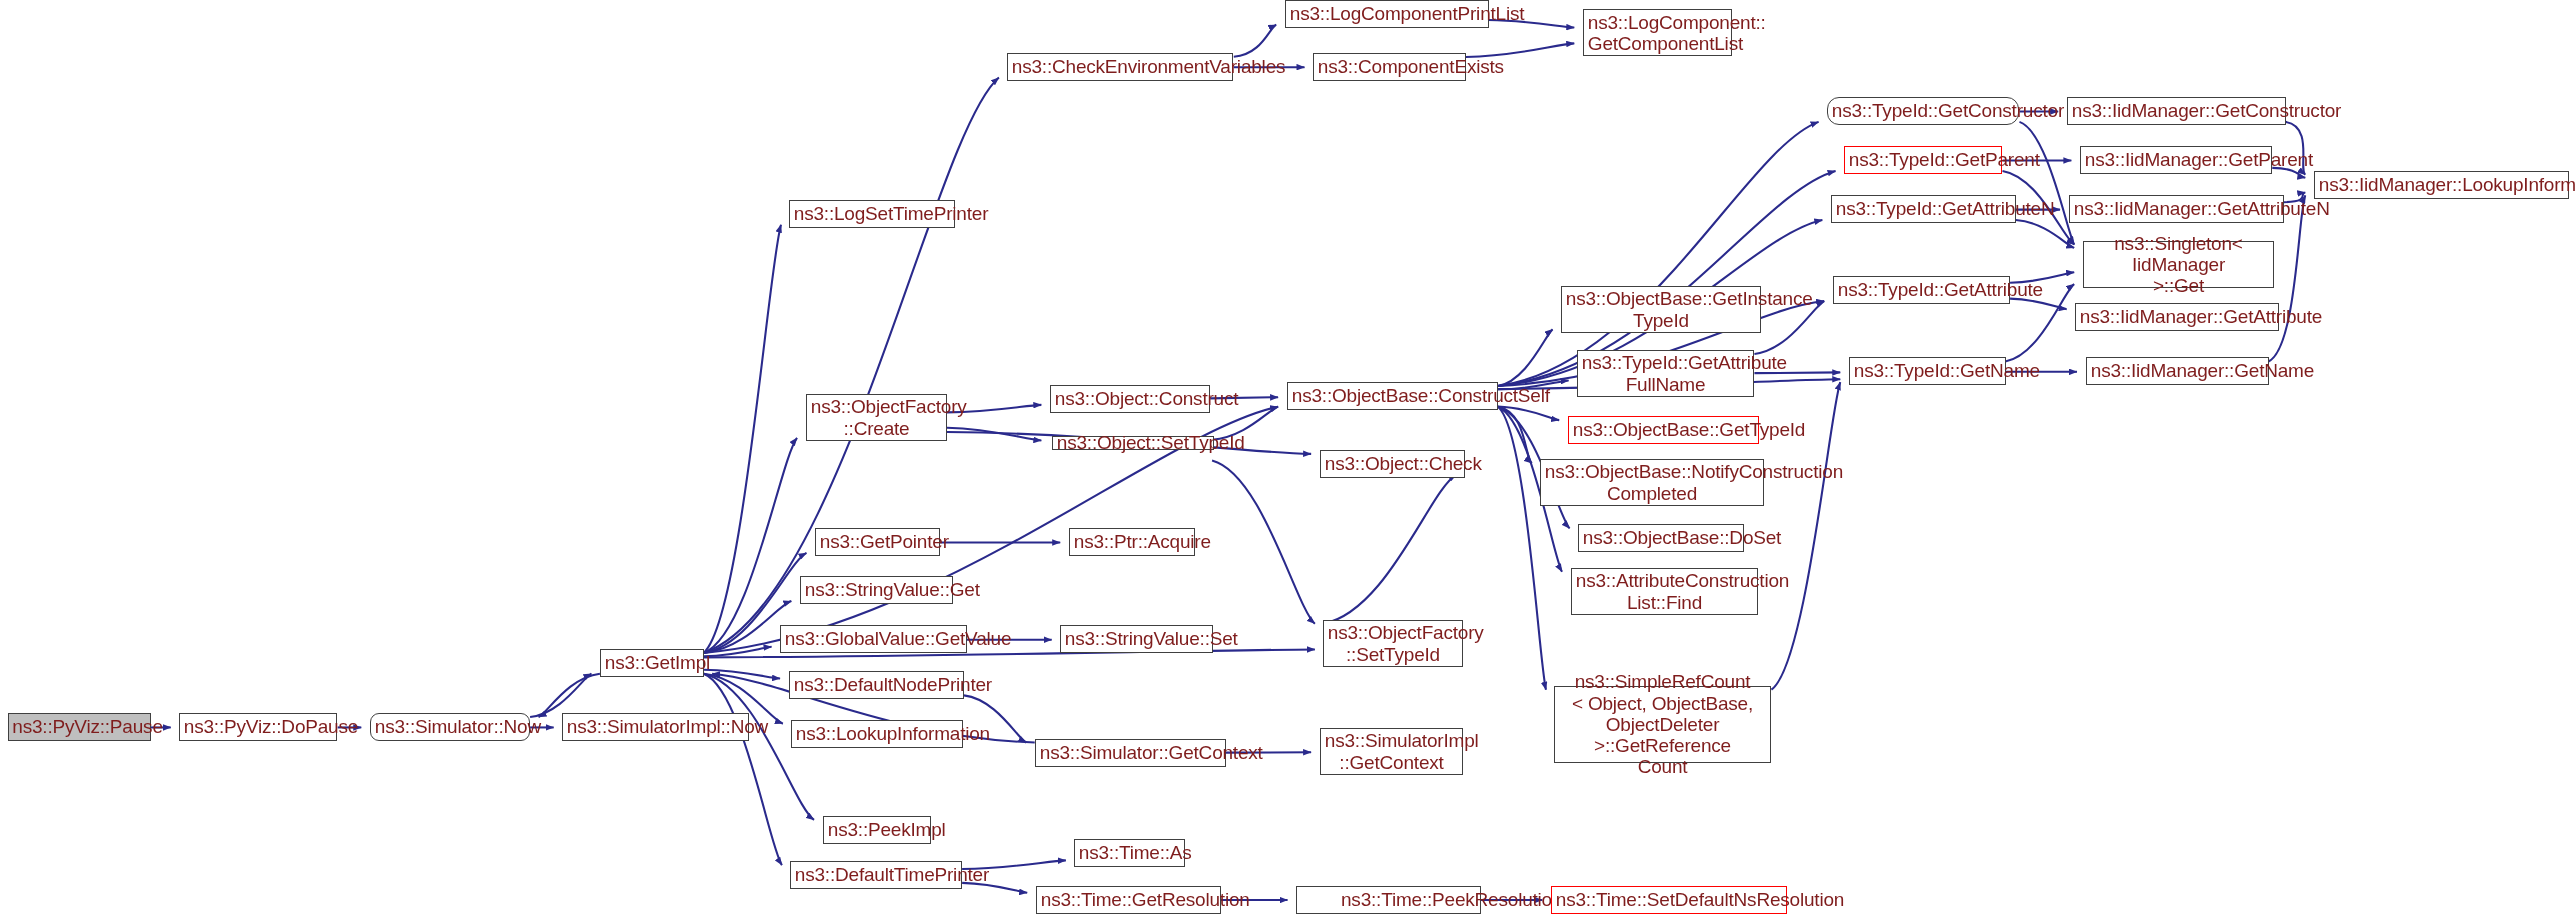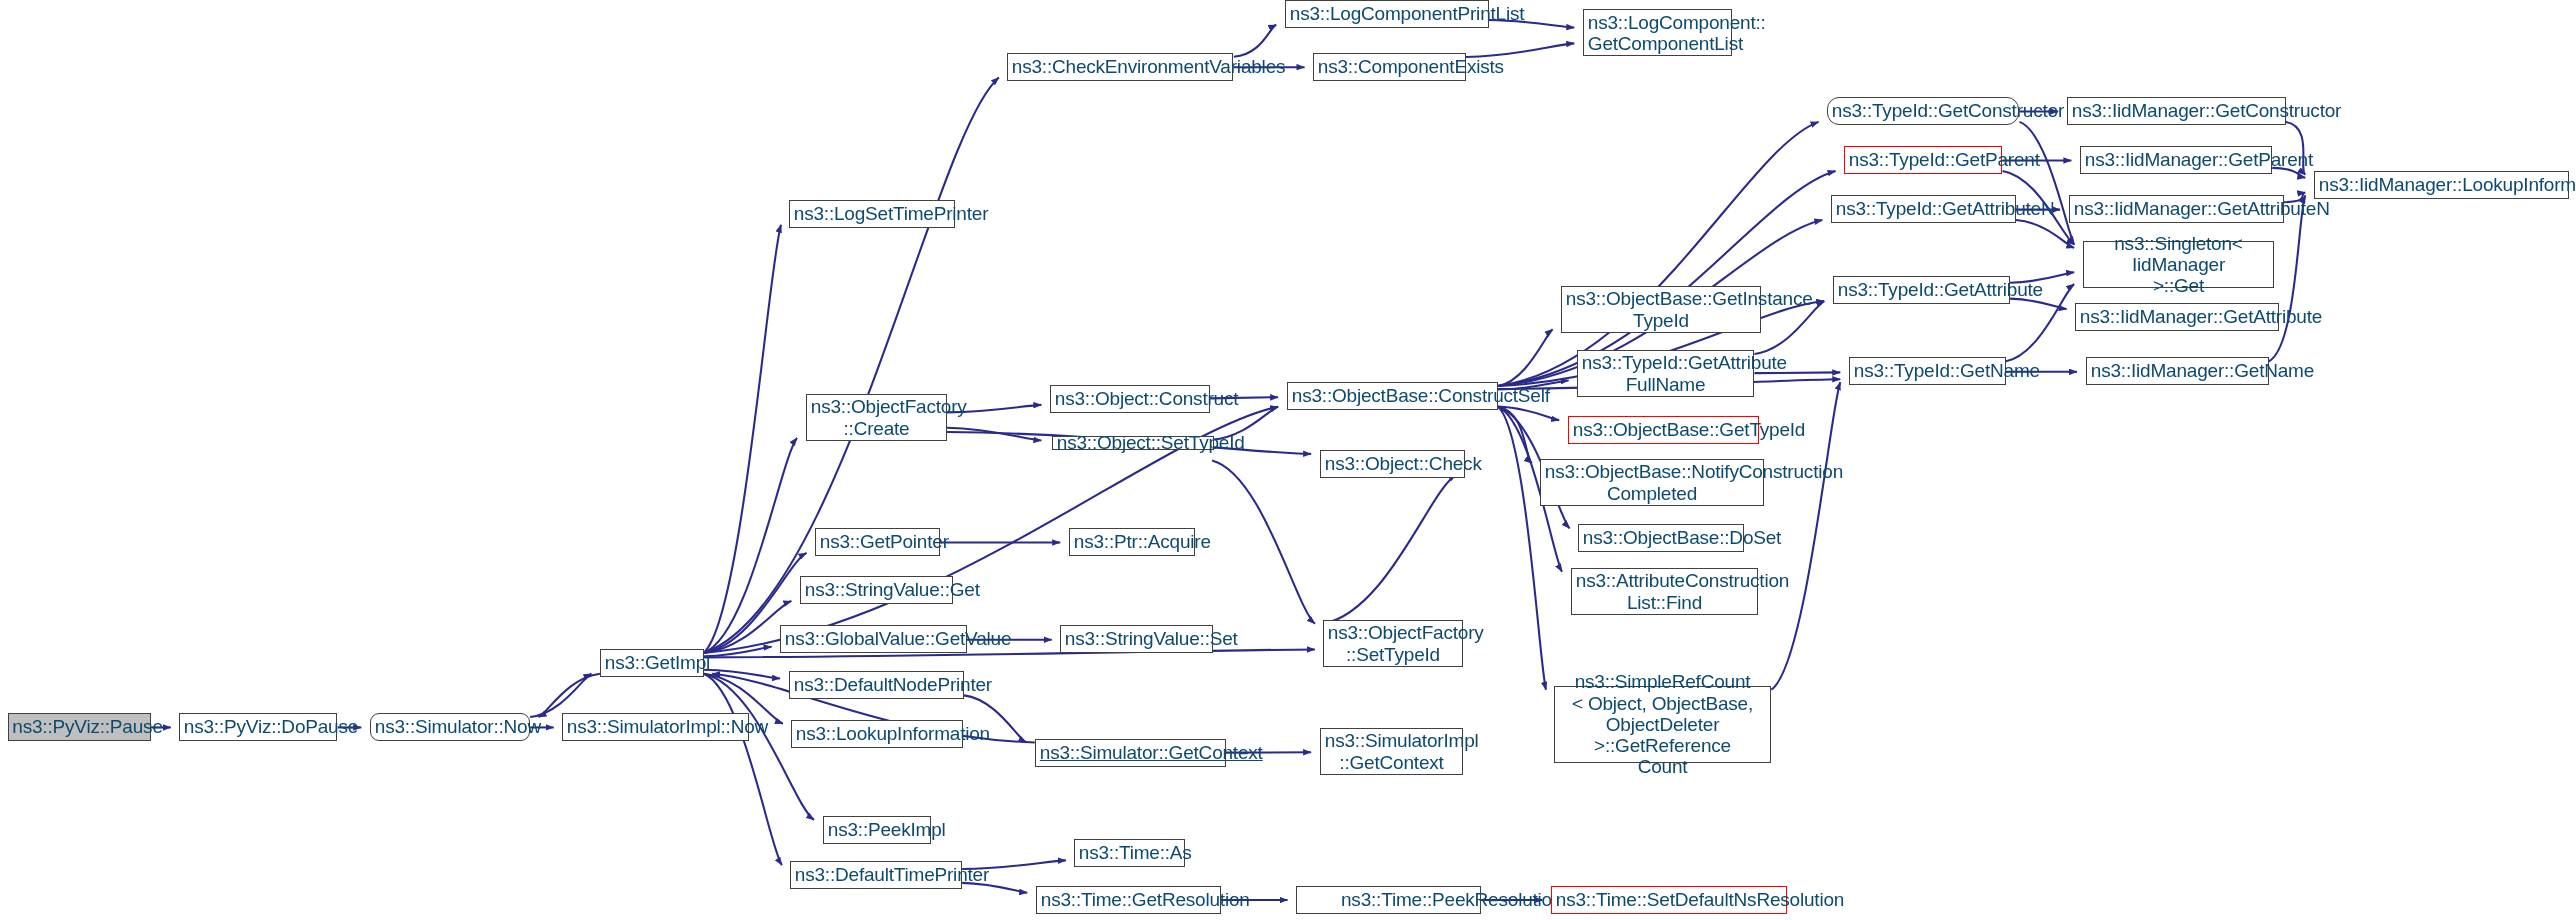--- a/index.html
+++ b/index.html
@@ -25,21 +25,21 @@
   }
   .node {
     position: absolute;
     box-sizing: border-box;
     display: flex;
     align-items: center;
     justify-content: center;
     text-align: center;
     background: #ffffff;
     border: 0.9px solid #404040;
-    color: #0c4a6e;
+    color: #7f1d1d;
     font-size: 19px;
     line-height: 1.12;
     letter-spacing: -0.2px;
     white-space: pre-line;
     padding: 0 3.8px;
     z-index: 5;
   }
   .node.red {
     border: 0.9px solid #ff0000;
   }
@@ -148,21 +148,21 @@
       <div class="node" style="left: 1052px; top: 436px; width: 162px; height: 14px;"><span class="node-label">ns3::Object::SetTypeId</span></div>
       <div class="node" style="left: 1287px; top: 382px; width: 211px; height: 28px;"><span class="node-label">ns3::ObjectBase::ConstructSelf</span></div>
       <div class="node" style="left: 1320px; top: 450px; width: 145px; height: 28px;"><span class="node-label">ns3::Object::Check</span></div>
       <div class="node" style="left: 815px; top: 528px; width: 125px; height: 28px;"><span class="node-label">ns3::GetPointer</span></div>
       <div class="node" style="left: 1069px; top: 528px; width: 126px; height: 28px;"><span class="node-label">ns3::Ptr::Acquire</span></div>
       <div class="node" style="left: 800px; top: 576px; width: 153px; height: 28px;"><span class="node-label">ns3::StringValue::Get</span></div>
       <div class="node" style="left: 780px; top: 625px; width: 187px; height: 28px;"><span class="node-label">ns3::GlobalValue::GetValue</span></div>
       <div class="node" style="left: 1060px; top: 625px; width: 153px; height: 28px;"><span class="node-label">ns3::StringValue::Set</span></div>
       <div class="node" style="left: 789px; top: 671px; width: 175px; height: 28px;"><span class="node-label">ns3::DefaultNodePrinter</span></div>
       <div class="node" style="left: 791px; top: 720px; width: 172px; height: 28px;"><span class="node-label">ns3::LookupInformation</span></div>
-      <div class="node" style="left: 1035px; top: 739px; width: 191px; height: 28px; text-decoration: underline;"><span class="node-label">ns3::Simulator::GetContext</span></div>
+      <div class="node" style="left: 1035px; top: 739px; width: 191px; height: 28px;"><span class="node-label">ns3::Simulator::GetContext</span></div>
       <div class="node" style="left: 1320px; top: 728px; width: 143px; height: 47px;"><span class="node-label">ns3::SimulatorImpl
 ::GetContext</span></div>
       <div class="node" style="left: 823px; top: 816px; width: 108px; height: 28px;"><span class="node-label">ns3::PeekImpl</span></div>
       <div class="node" style="left: 790px; top: 861px; width: 172px; height: 28px;"><span class="node-label">ns3::DefaultTimePrinter</span></div>
       <div class="node" style="left: 1074px; top: 839px; width: 111px; height: 28px;"><span class="node-label">ns3::Time::As</span></div>
       <div class="node" style="left: 1036px; top: 886px; width: 185px; height: 28px;"><span class="node-label">ns3::Time::GetResolution</span></div>
       <div class="node" style="left: 1296px; top: 886px; width: 185px; height: 28px; padding-left: 44px;"><span class="node-label">ns3::Time::PeekResolution</span></div>
       <div class="node red" style="left: 1551px; top: 886px; width: 236px; height: 28px;"><span class="node-label">ns3::Time::SetDefaultNsResolution</span></div>
       <div class="node" style="left: 1323px; top: 620px; width: 140px; height: 47px;"><span class="node-label">ns3::ObjectFactory
 ::SetTypeId</span></div>

